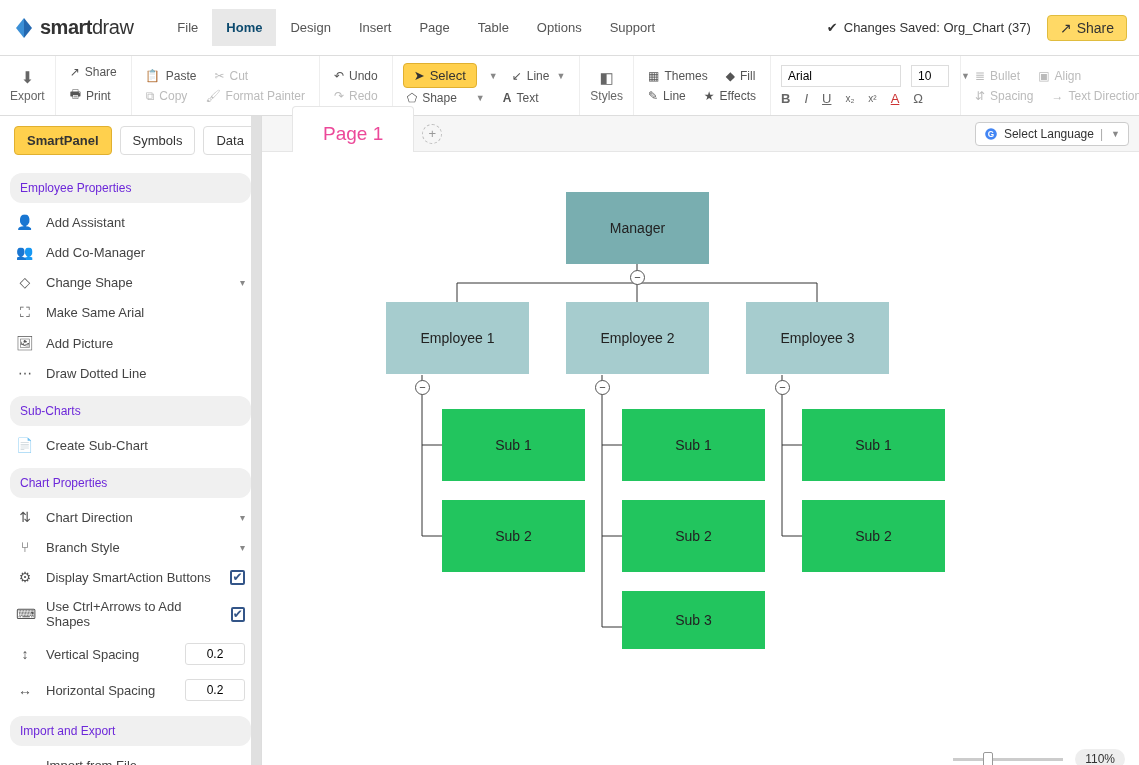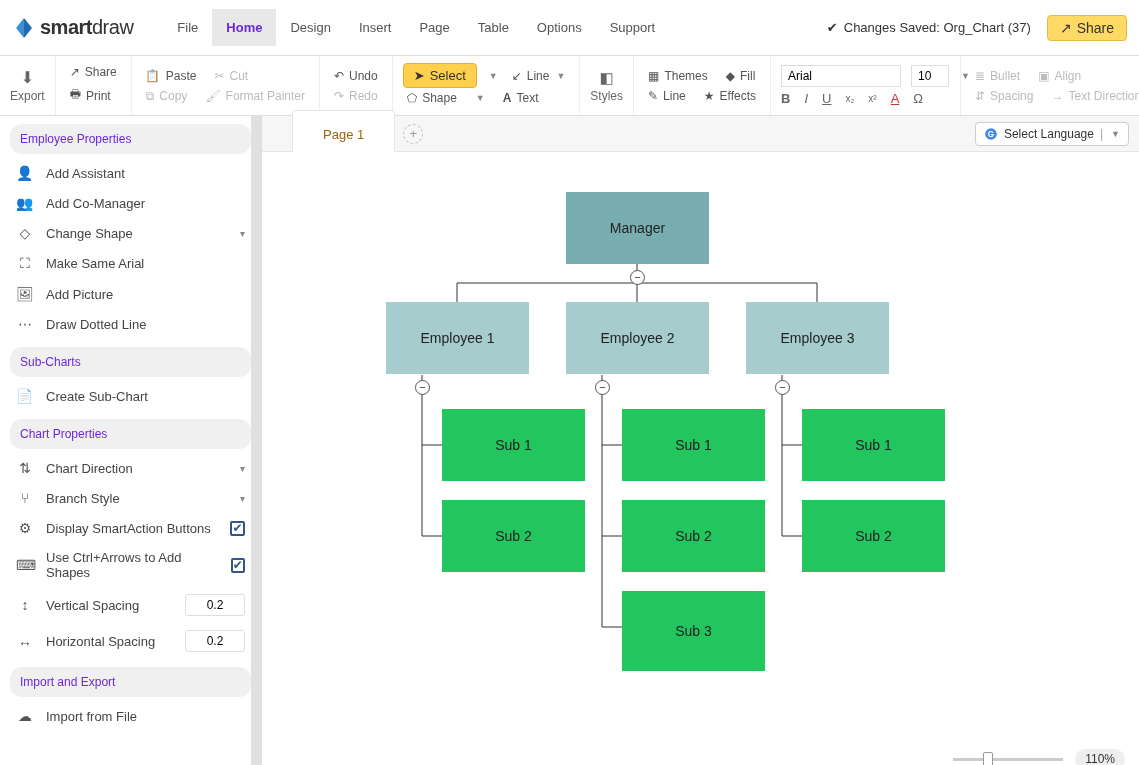--- a/index.html
+++ b/index.html
@@ -6,21 +6,21 @@
   body { font-family: Arial, Helvetica, sans-serif; font-size: 13px; color: #333; background: #fff; width: 1139px; height: 765px; overflow: hidden; }
   
   
   .menu-bar { display: flex; align-items: center; height: 56px; border-bottom: 1px solid #ddd; padding: 0 12px; }
   .logo { display: flex; align-items: center; gap: 4px; margin-right: 30px; }
   .logo-icon { width: 24px; height: 24px; }
   .logo-text { font-size: 20px; letter-spacing: -0.5px; }
   .logo-text .bold { font-weight: 700; }
   .menu-items { display: flex; }
   .menu-item { padding: 11px 14px; cursor: pointer; color: #555; }
-  .menu-item.active { background: #e8e8e8; color: #6d28d9; font-weight: 600; }
+  .menu-item.active { background: #e8e8e8; color: #0c4a6e; font-weight: 600; }
   .menu-right { margin-left: auto; display: flex; align-items: center; gap: 16px; }
   .save-status { display: flex; align-items: center; gap: 6px; font-size: 13px; }
   .share-btn { background: #ffd966; border: 1px solid #e0bc3e; border-radius: 4px; padding: 4px 12px; display: flex; align-items: center; gap: 5px; cursor: pointer; font-size: 14px; }
   
   
   .ribbon { display: flex; height: 60px; border-bottom: 1px solid #ddd; }
   .ribbon-group { display: flex; flex-direction: column; justify-content: center; padding: 4px 10px; border-right: 1px solid #eee; }
   .ribbon-group.vert { align-items: center; gap: 2px; font-size: 12px; color: #666; }
   .ribbon-row { display: flex; gap: 10px; align-items: center; }
   .ribbon-btn { display: flex; align-items: center; gap: 5px; font-size: 12px; color: #555; padding: 3px 4px; cursor: pointer; white-space: nowrap; }
@@ -45,21 +45,21 @@
   .section-header { background: #f0f0f0; border-radius: 12px; padding: 8px 10px; font-size: 12px; color: #6d28d9; margin: 8px 0 4px 0; }
   .panel-item { display: flex; align-items: center; gap: 12px; padding: 7px 6px; font-size: 13px; color: #444; cursor: pointer; }
   .panel-item .chev { margin-left: auto; font-size: 10px; color: #888; }
   .panel-item .chk { margin-left: auto; width: 15px; height: 15px; border: 2px solid #358; border-radius: 2px; display: flex; align-items: center; justify-content: center; color: #358; font-size: 12px; }
   .panel-item .num-input { margin-left: auto; width: 60px; border: 1px solid #ddd; border-radius: 3px; padding: 3px 6px; font-size: 12px; text-align: center; }
   .pi-icon { width: 18px; text-align: center; color: #555; font-size: 14px; flex-shrink: 0; }
   
   
   .canvas-area { flex: 1; display: flex; flex-direction: column; position: relative; background:#fff; }
   .page-tabs { display: flex; align-items: center; height: 36px; border-bottom: 1px solid #e6e6e6; background: #f6f6f6; padding-left: 30px; }
-  .page-tab { padding: 16px 30px; font-size: 13px; color: #a16207; background: #fff; border: 1px solid #e6e6e6; border-bottom: none; border-top-left-radius: 4px; border-top-right-radius: 4px; }
+  .page-tab { padding: 16px 30px; font-size: 19px; color: #ec4899; background: #fff; border: 1px solid #e6e6e6; border-bottom: none; border-top-left-radius: 4px; border-top-right-radius: 4px; }
   .add-page { width: 20px; height: 20px; border: 1px dashed #bbb; border-radius: 50%; display: flex; align-items: center; justify-content: center; margin-left: 8px; color: #999; font-size: 13px; cursor: pointer; }
   .lang-select { margin-left: auto; margin-right: 10px; border: 1px solid #ccc; border-radius: 4px; padding: 4px 8px; display: flex; align-items: center; gap: 6px; font-size: 12px; cursor: pointer; background:#fff; }
   
   .canvas { flex: 1; position: relative; overflow: hidden; background: #fff; }
   .org-node { position: absolute; display: flex; align-items: center; justify-content: center; font-size: 14px; color: #222; }
   .mgr { background:#79aeb0; }
   .emp { background:#a6ccce; }
   .sub { background:#22c55e; }
   .collapse-btn { position: absolute; width: 15px; height: 15px; border: 1px solid #555; border-radius: 50%; background: #fff; display: flex; align-items: center; justify-content: center; font-size: 11px; line-height: 1; color: #333; }
   svg.connectors { position: absolute; top: 0; left: 0; }
@@ -240,20 +240,26 @@
           <span>→</span>
           <span>Text Direction</span>
         </div>
     </div>
   </div>
 </div>
 
 <div class="workspace">
 
   <div class="left-panel" style="position:relative;">
+    <div class="panel-tabs">
+      <div class="panel-tab active">SmartPanel</div>
+      <div class="panel-tab">Symbols</div>
+      <div class="panel-tab">Data</div>
+      <span class="panel-close">✕</span>
+    </div>
     <div class="panel-scroll">
       <div class="section-header">Employee Properties</div>
       <div class="panel-item">
           <span class="pi-icon">👤</span>
           <span>Add Assistant</span>
         </div>
       <div class="panel-item">
           <span class="pi-icon">👥</span>
           <span>Add Co-Manager</span>
         </div>
@@ -369,21 +375,21 @@
       <div class="collapse-btn" style="left:153px;top:228px;">−</div>
       <div class="org-node emp" style="left:304px;top:150px;width:143px;height:72px;">Employee 2</div>
       <div class="collapse-btn" style="left:333px;top:228px;">−</div>
       <div class="org-node emp" style="left:484px;top:150px;width:143px;height:72px;">Employee 3</div>
       <div class="collapse-btn" style="left:513px;top:228px;">−</div>
 
       <div class="org-node sub" style="left:180px;top:257px;width:143px;height:72px;">Sub 1</div>
       <div class="org-node sub" style="left:180px;top:348px;width:143px;height:72px;">Sub 2</div>
       <div class="org-node sub" style="left:360px;top:257px;width:143px;height:72px;">Sub 1</div>
       <div class="org-node sub" style="left:360px;top:348px;width:143px;height:72px;">Sub 2</div>
-      <div class="org-node sub" style="left:360px;top:439px;width:143px;height:80px;">Sub 3</div>
+      <div class="org-node sub" style="left:360px;top:439px;width:143px;height:58px;">Sub 3</div>
       <div class="org-node sub" style="left:540px;top:257px;width:143px;height:72px;">Sub 1</div>
       <div class="org-node sub" style="left:540px;top:348px;width:143px;height:72px;">Sub 2</div>
 
       <div class="zoom-bar">
         <div class="zoom-track">
             <div class="zoom-thumb"></div>
           </div>
         <div class="zoom-label">110%</div>
       </div>
     </div>

